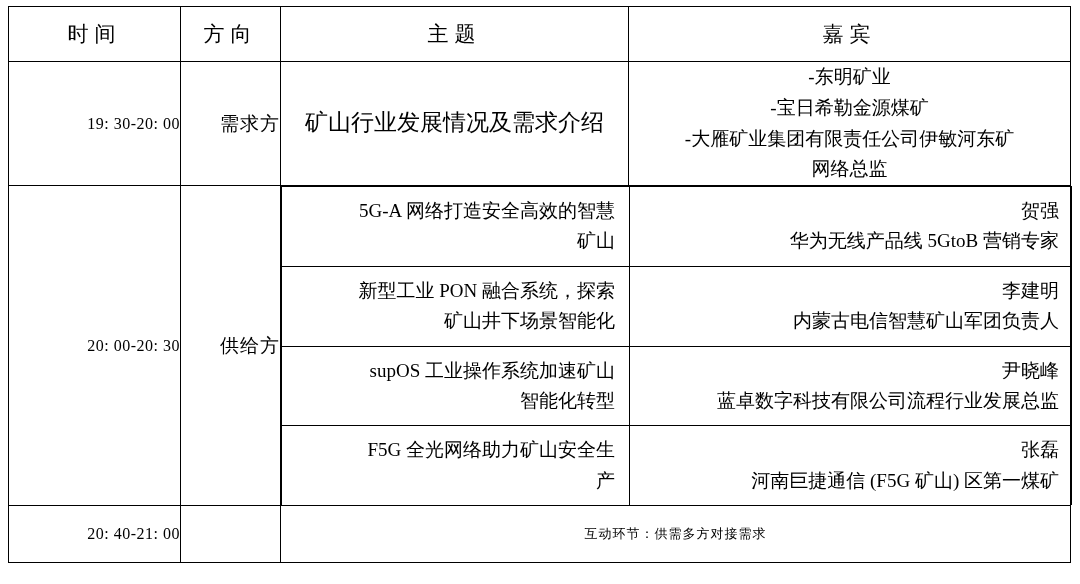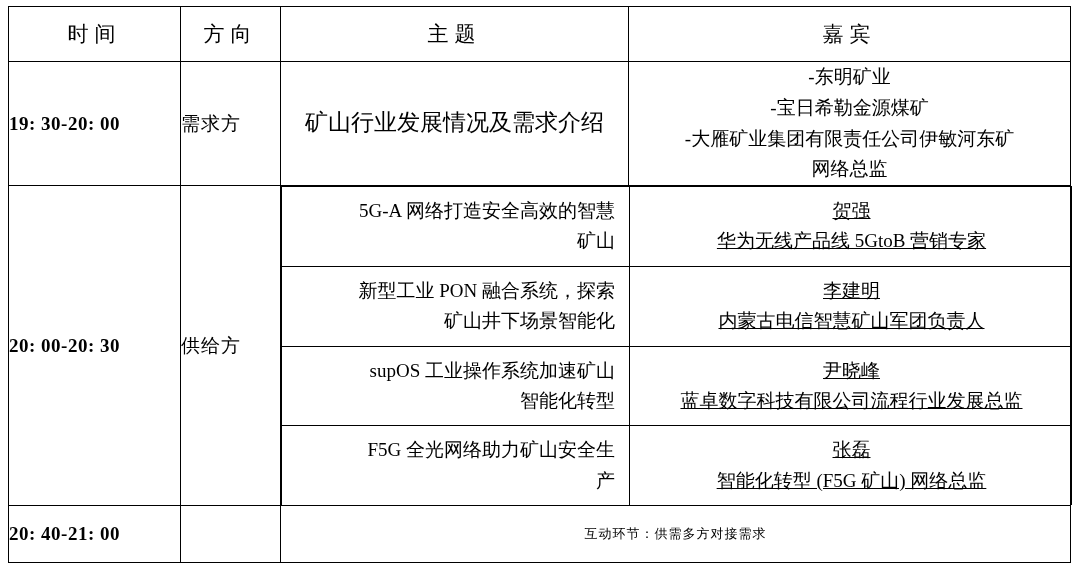--- a/index.html
+++ b/index.html
@@ -36,29 +36,28 @@
   .col-guest{ width: 442px; }
 
   .hdr {
     height: 54px;
     text-align: center;
     font-size: 21px;
     letter-spacing: 6px;
     font-weight: normal;
   }
   .cell-center {
-    text-align: left;
+    text-align: right;
     font-size: 19px;
     letter-spacing: 1px;
   }
   .cell-time {
-    text-align: left;
-    font-size: 19px;
+    text-align: right;
+    font-size: 16px;
     letter-spacing: 0.5px;
-    font-weight: bold;
   }
   .cell-topic {
     text-align: center;
     font-size: 23px;
     line-height: 1.6;
     padding: 10px 14px;
   }
   .cell-guest {
     text-align: center;
     font-size: 19px;
@@ -82,26 +81,25 @@
     width: 348px;
     text-align: right;
     font-size: 19px;
     line-height: 1.6;
     padding: 9px 14px;
     border-right: 1.5px solid #000000;
     box-sizing: border-box;
   }
   .inner td.sub-guest {
     width: 442px;
-    text-align: center;
+    text-align: right;
     font-size: 19px;
     line-height: 1.6;
     padding: 9px 12px 9px 14px;
     box-sizing: border-box;
-    text-decoration: underline;
   }
   .line { display: block; }
   .full-row-cell {
     text-align: center;
     font-size: 13px;
     letter-spacing: 1px;
     height: 56px;
   }
 </style>
 </head>
@@ -177,21 +175,21 @@
                   <span class="line">蓝卓数字科技有限公司流程行业发展总监</span>
                 </td>
               </tr>
               <tr>
                 <td class="sub-topic">
                   <span class="line">F5G 全光网络助力矿山安全生</span>
                   <span class="line">产</span>
                 </td>
                 <td class="sub-guest">
                   <span class="line">张磊</span>
-                  <span class="line">智能化转型 (F5G 矿山) 网络总监</span>
+                  <span class="line">河南巨捷通信 (F5G 矿山) 区第一煤矿</span>
                 </td>
               </tr>
             </tbody>
           </table>
         </td>
       </tr>
 
       <tr>
         <td class="cell-time">20: 40-21: 00</td>
         <td class="cell-center"></td>

